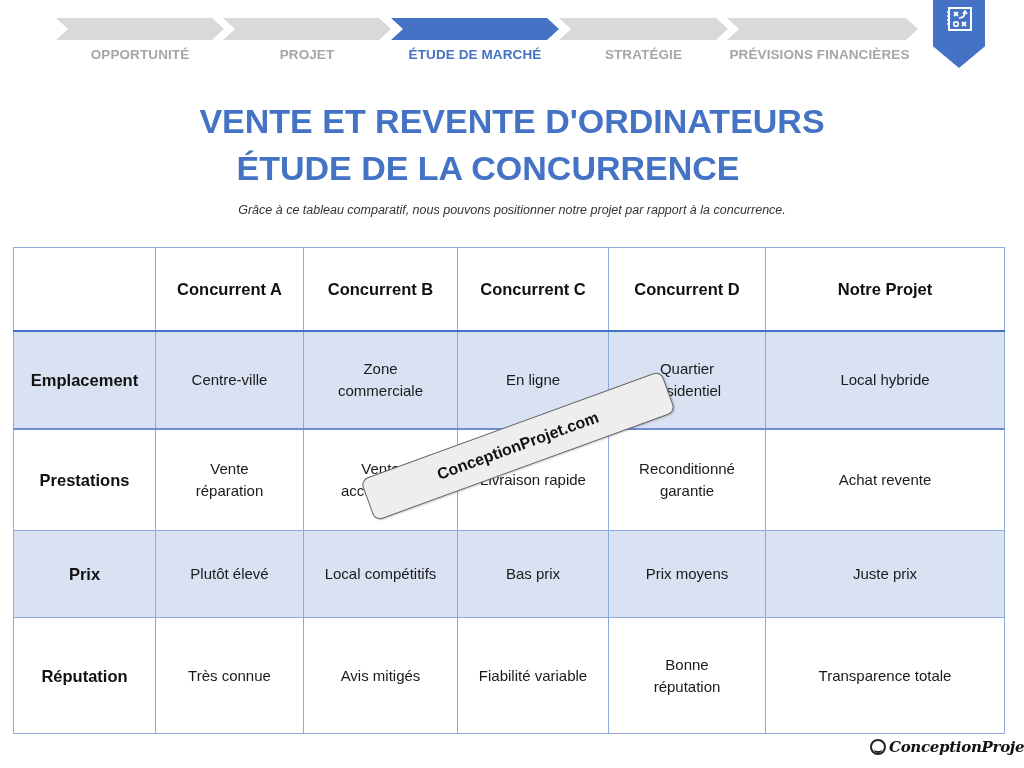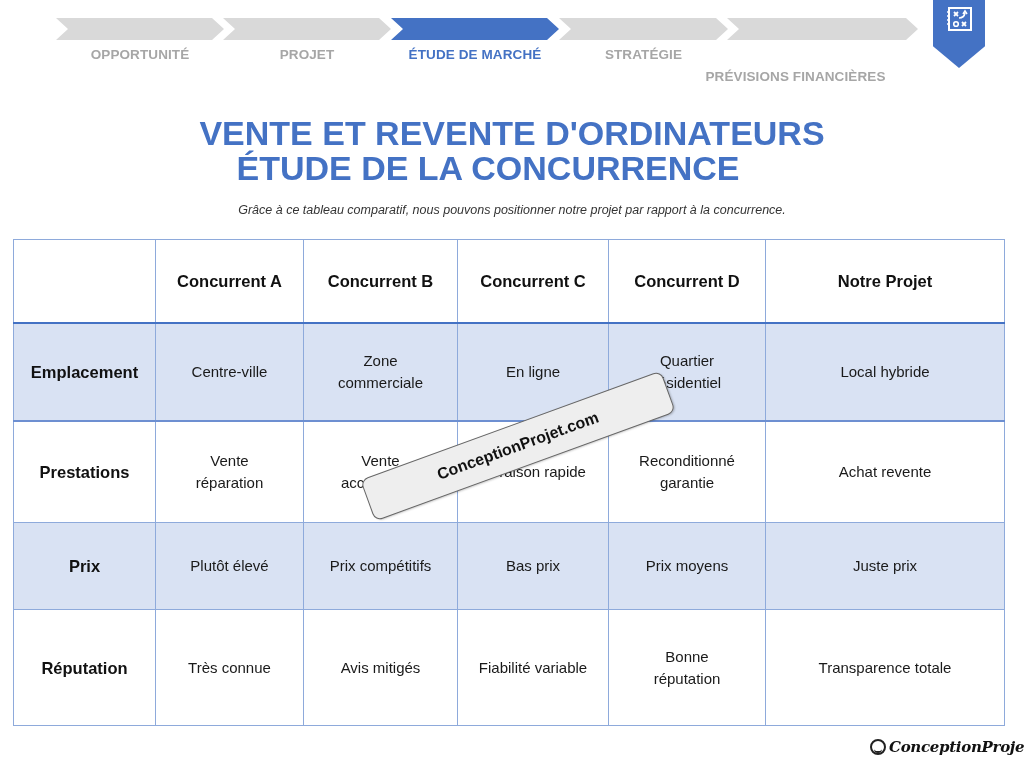--- a/index.html
+++ b/index.html
@@ -25,30 +25,30 @@
     position: absolute; left: 933px; top: 0; width: 52px; height: 68px; background: #4472c4;
     clip-path: polygon(0 0, 100% 0, 100% 68%, 50% 100%, 0 68%);
   }
   .bookmark svg { position: absolute; left: 13px; top: 6px; }
 
   
   .title {
     position: absolute; left: 0; width: 1024px; text-align: center;
     color: #4472c4; font-weight: bold; font-size: 34px; line-height: 46px;
   }
-  .title.l1 { top: 98px; margin-top: 12px; }
+  .title.l1 { top: 98px; }
   .title.l2 { top: 145px; left: -24px; }
   .subtitle {
     position: absolute; top: 203px; left: 0; width: 1024px; text-align: center;
     font-style: italic; font-size: 12.5px; color: #333;
   }
 
   
   .tbl {
-    position: absolute; left: 13px; top: 239px; width: 991px; height: 486px;
+    position: absolute; left: 13px; top: 247px; width: 991px; height: 486px;
     border-collapse: collapse; table-layout: fixed; border-radius: 26px;
   }
   .tbl td, .tbl th {
     border: 1.5px solid #8eaadb; text-align: center; vertical-align: middle;
     font-size: 15px; color: #1a1a1a; line-height: 22px; padding: 0 6px;
   }
   .tbl th { font-weight: bold; font-size: 16.5px; color: #111; }
   .tbl td.rowhead { font-weight: bold; font-size: 16.5px; color: #111; }
   .tbl tr.shade td { background: #d9e2f3; }
   .tbl tr.hdr th { border-bottom: 2.5px solid #4472c4; }
@@ -82,21 +82,21 @@
   <div class="chev first" style="left:0;width:168px;"></div>
   <div class="chev" style="left:167px;width:168px;"></div>
   <div class="chev active" style="left:335px;width:168px;"></div>
   <div class="chev" style="left:503px;width:169px;"></div>
   <div class="chev" style="left:671px;width:191px;"></div>
 </div>
 <span class="step-label" style="left:56px;width:168px;">OPPORTUNITÉ</span>
 <span class="step-label" style="left:223px;width:168px;">PROJET</span>
 <span class="step-label active" style="left:391px;width:168px;">ÉTUDE DE MARCHÉ</span>
 <span class="step-label" style="left:559px;width:169px;">STRATÉGIE</span>
-<span class="step-label" style="left:700px;width:191px;margin-top:22px;">PRÉVISIONS FINANCIÈRES</span>
+<span class="step-label" style="left:724px;width:191px;">PRÉVISIONS FINANCIÈRES</span>
 
 <div class="bookmark">
   <svg width="27" height="27" viewBox="0 0 27 27">
     <rect x="3" y="2" width="22" height="22" fill="none" stroke="#fff" stroke-width="2"></rect>
     <line x1="1" y1="6" x2="4" y2="6" stroke="#fff" stroke-width="1.5"></line>
     <line x1="1" y1="10" x2="4" y2="10" stroke="#fff" stroke-width="1.5"></line>
     <line x1="1" y1="14" x2="4" y2="14" stroke="#fff" stroke-width="1.5"></line>
     <line x1="1" y1="18" x2="4" y2="18" stroke="#fff" stroke-width="1.5"></line>
     <path d="M8 6 L12 10 M12 6 L8 10" stroke="#fff" stroke-width="1.8"></path>
     <path d="M16 16 L20 20 M20 16 L16 20" stroke="#fff" stroke-width="1.8"></path>
@@ -140,21 +140,21 @@
     <td class="rowhead">Prestations</td>
     <td style="padding:6px 30px">Vente réparation</td>
     <td style="padding:0 30px">Vente accessoires</td>
     <td>Livraison rapide</td>
     <td style="padding:0 20px">Reconditionné garantie</td>
     <td>Achat revente</td>
   </tr>
   <tr class="shade" style="height:87px">
     <td class="rowhead">Prix</td>
     <td>Plutôt élevé</td>
-    <td>Prix compétitifs</td>
+    <td>Local compétitifs</td>
     <td>Bas prix</td>
     <td>Prix moyens</td>
     <td>Juste prix</td>
   </tr>
   <tr style="height:116px">
     <td class="rowhead">Réputation</td>
     <td>Très connue</td>
     <td>Avis mitigés</td>
     <td>Fiabilité variable</td>
     <td style="padding:16px 38px">Bonne réputation</td>

